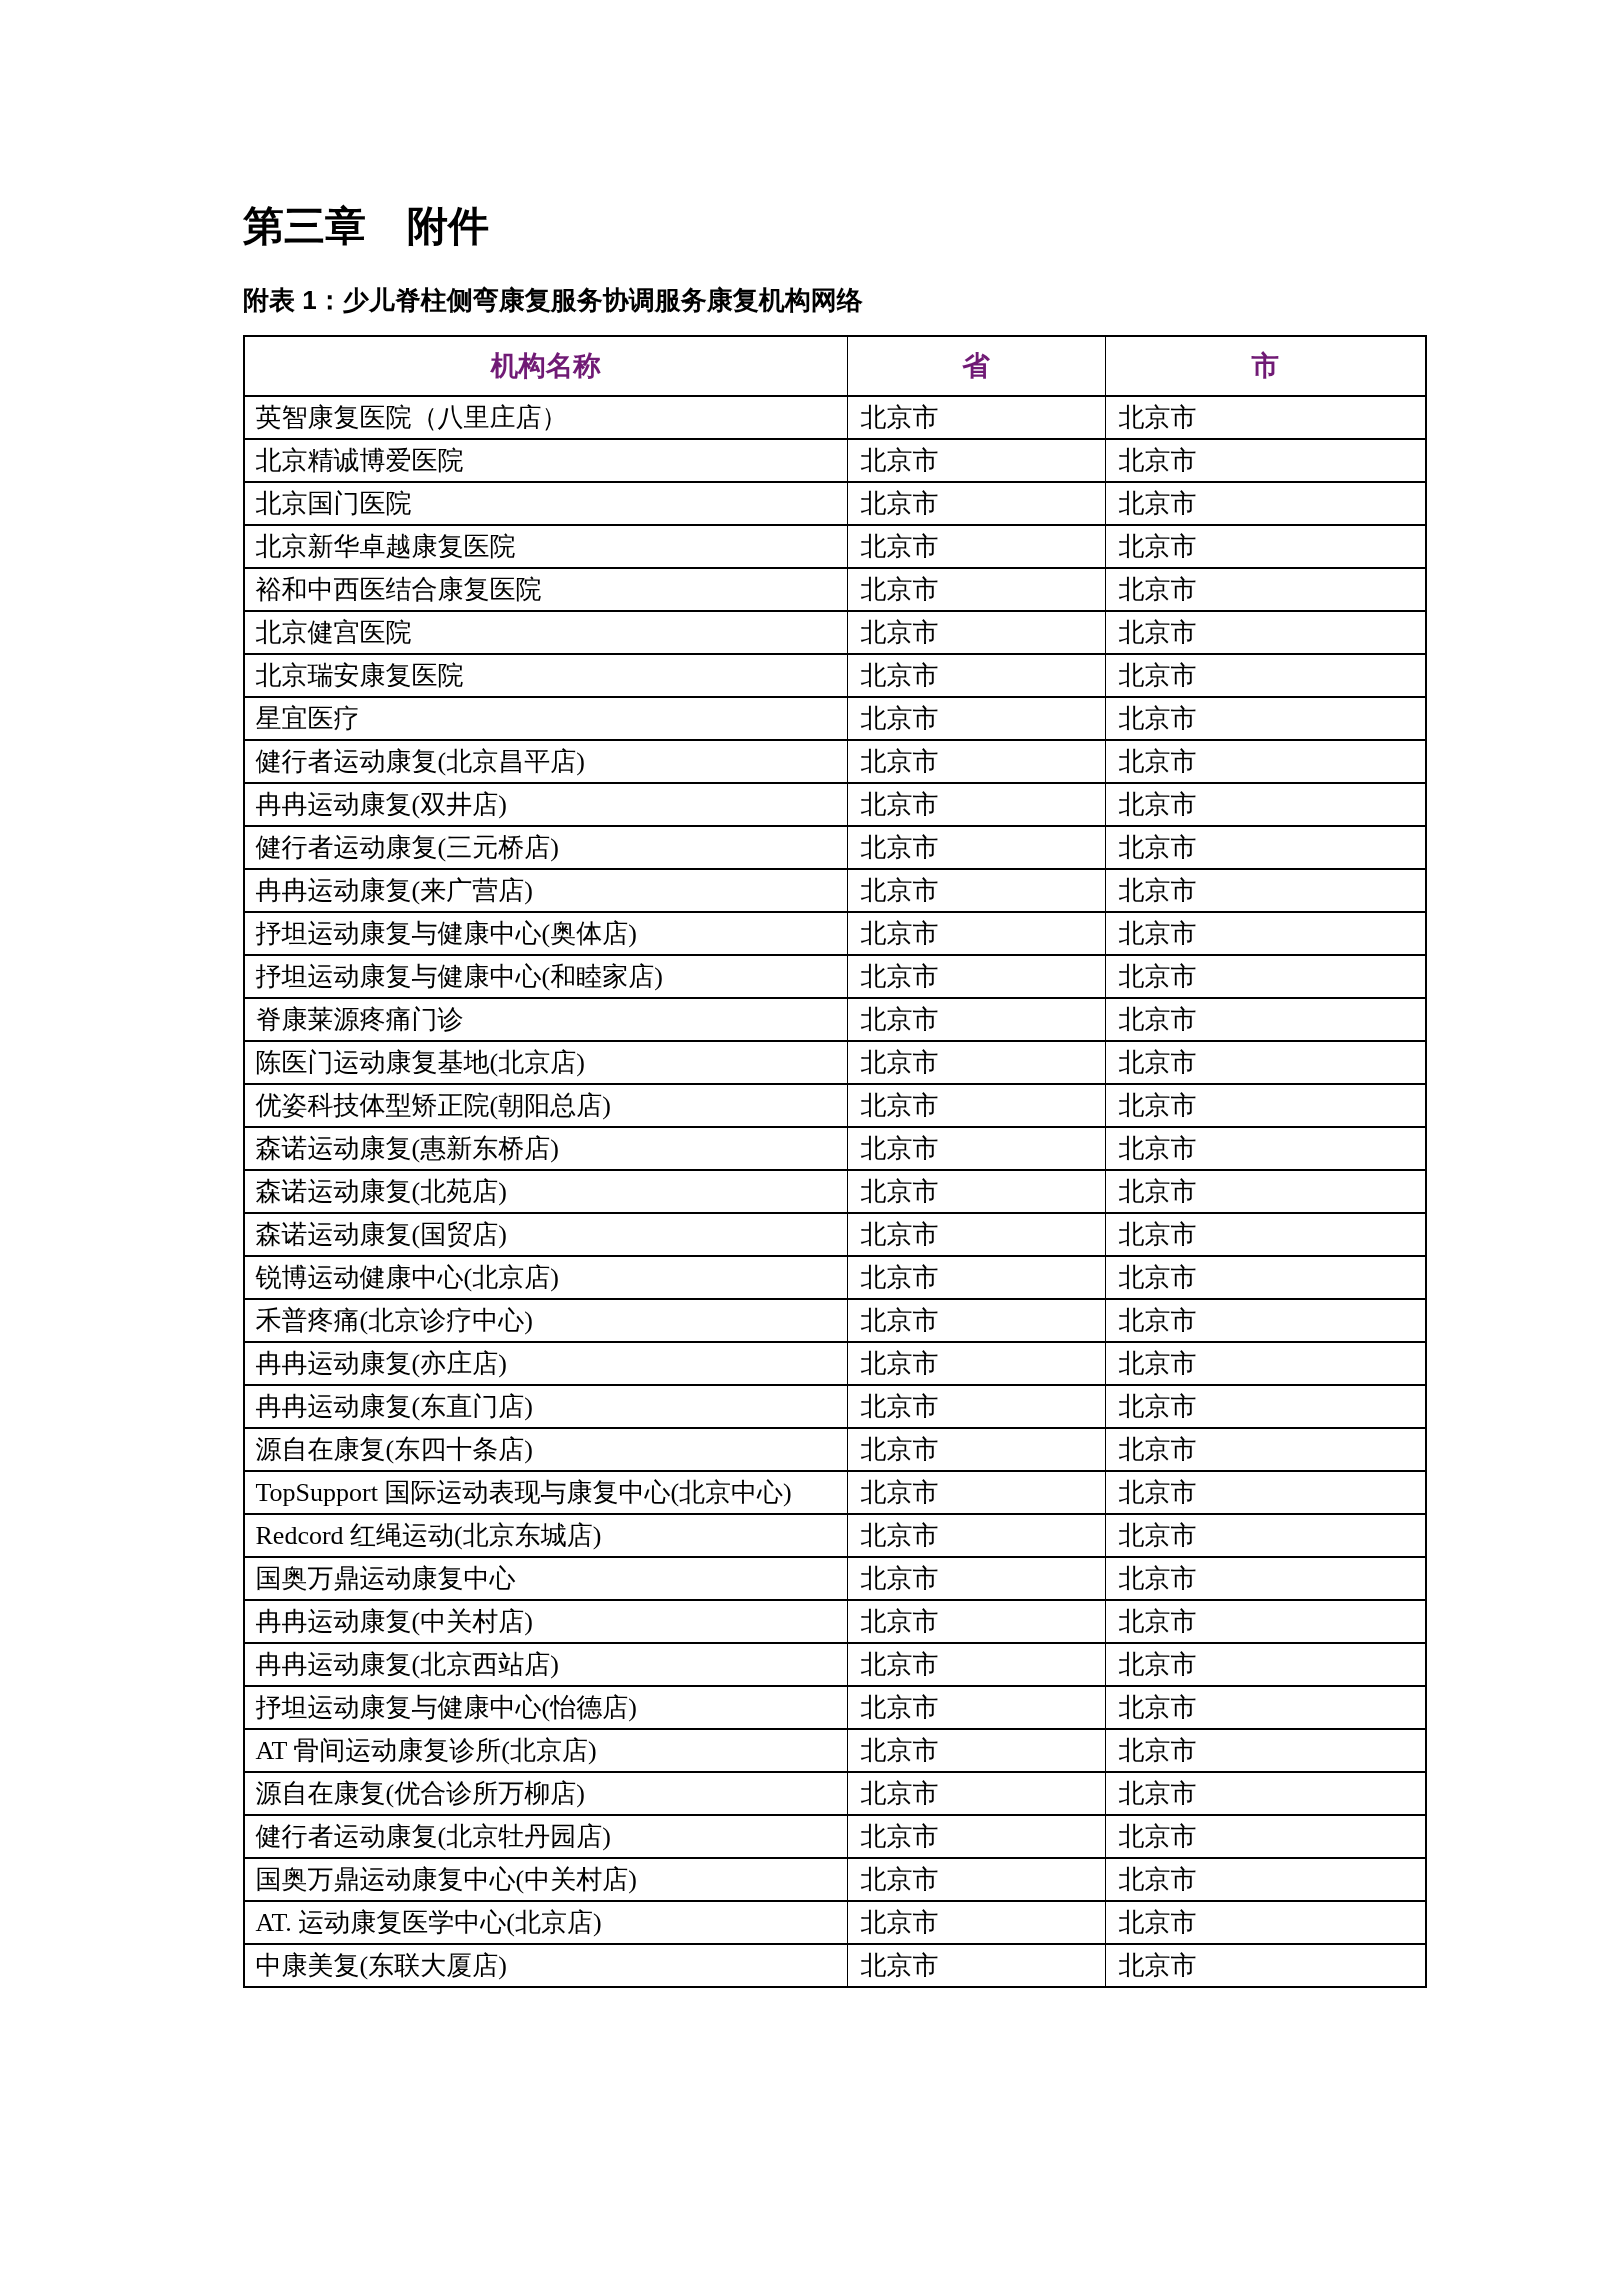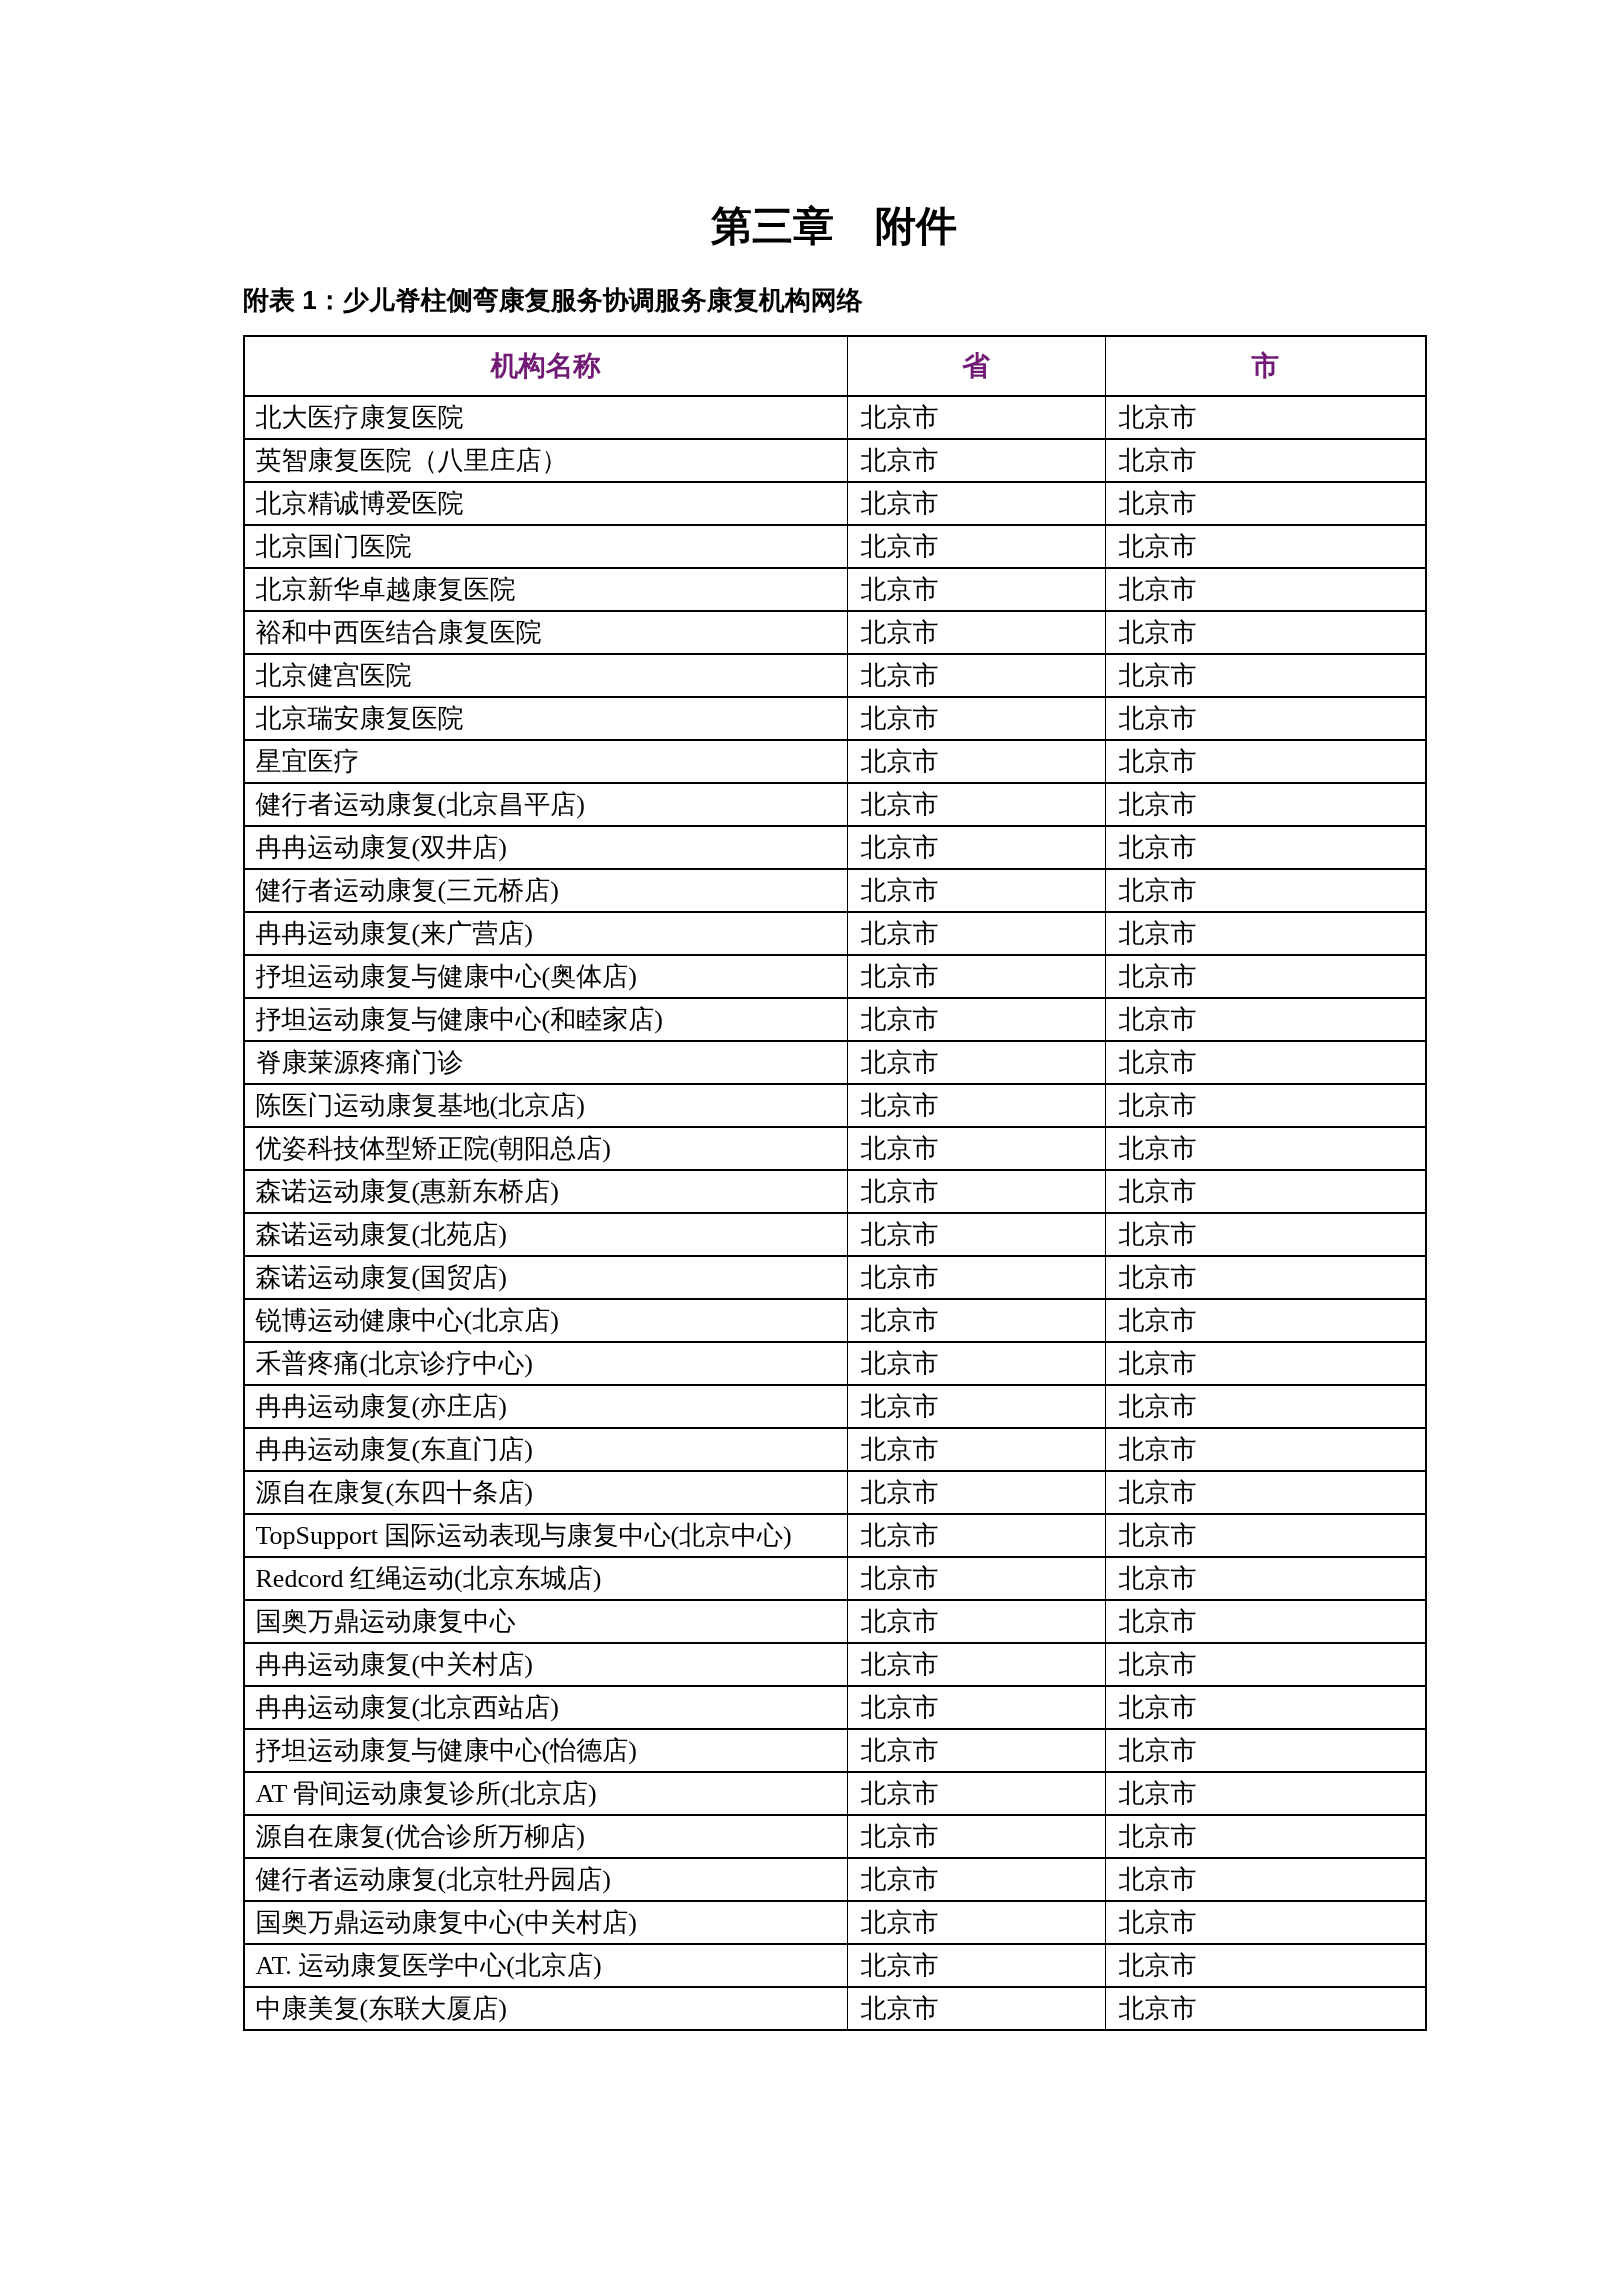--- a/index.html
+++ b/index.html
@@ -12,21 +12,21 @@
     color: #000;
   }
   .content {
     position: absolute;
     left: 243px;
     top: 202px;
     width: 1182px;
   }
   .chapter-title {
     margin: 0 0 34px 0;
-    text-align: center;
+    text-align: left;
     font-family: "Liberation Sans", "DejaVu Sans", sans-serif;
     font-weight: 700;
     font-size: 41px;
     line-height: 48px;
     color: #000;
   }
   .table-caption {
     margin: 0 0 18.3px 0;
     text-align: left;
     font-family: "Liberation Sans", "DejaVu Sans", sans-serif;
@@ -93,25 +93,20 @@
         <col class="c-city">
       </colgroup>
       <thead>
         <tr>
           <th>机构名称</th>
           <th>省</th>
           <th>市</th>
         </tr>
       </thead>
       <tbody>
-  <tr>
-    <td class="name-cell">北大医疗康复医院</td>
-    <td class="prov-cell">北京市</td>
-    <td class="city-cell">北京市</td>
-  </tr>
 
   <tr>
     <td class="name-cell">英智康复医院（八里庄店）</td>
     <td class="prov-cell">北京市</td>
     <td class="city-cell">北京市</td>
   </tr>
 
   <tr>
     <td class="name-cell">北京精诚博爱医院</td>
     <td class="prov-cell">北京市</td>

